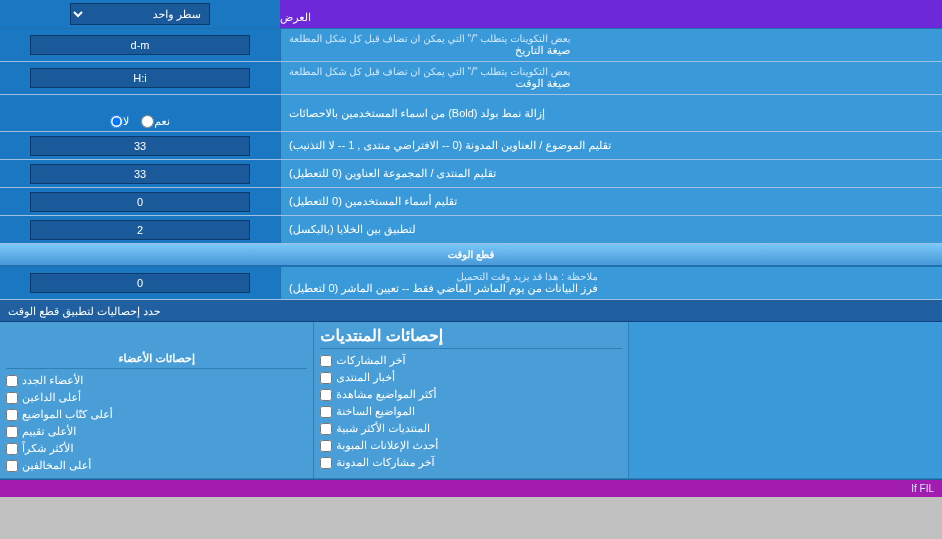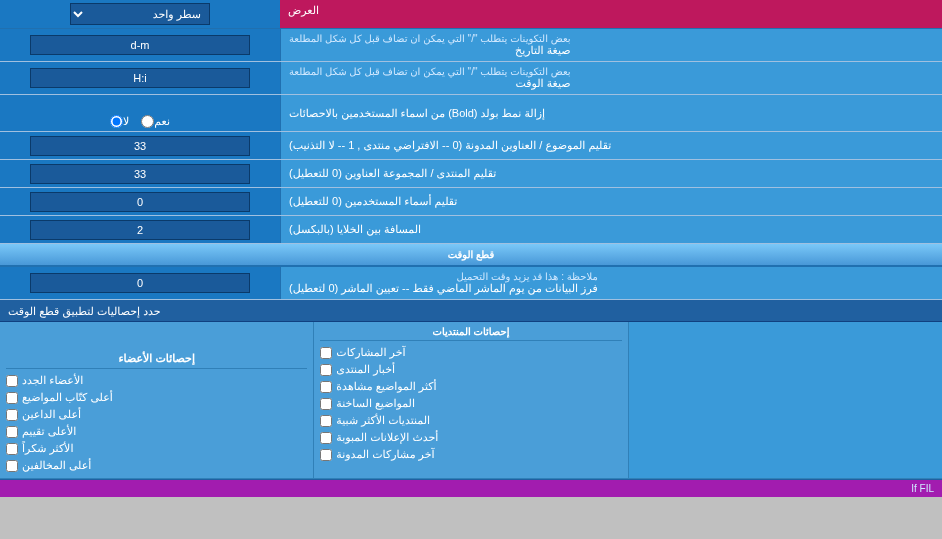--- a/index.html
+++ b/index.html
@@ -118,26 +118,26 @@
       height: 12px;
     }
     .top-header-row {
       display: flex;
       background: #1a78c2;
       border-bottom: 1px solid #2070b0;
       min-height: 28px;
     }
     .top-header-left {
       flex: 1;
-      background: #be185d;
-      color: white;
-      display: flex;
-      align-items: flex-start;
+      background: #6d28d9;
+      color: white;
+      display: flex;
+      align-items: flex-end;
       justify-content: flex-end;
-      padding: 4px 8px;
+      padding: 4px 0;
       font-size: 11px;
     }
     .top-header-right {
       width: 280px;
       background: #1a78c2;
       display: flex;
       align-items: center;
       justify-content: center;
       padding: 3px 6px;
     }
@@ -234,21 +234,21 @@
     <div class="label-cell">
       <span>تقليم أسماء المستخدمين (0 للتعطيل)</span>
     </div>
     <div class="input-cell">
       <input class="input-field" type="text" value="0" style="">
     </div>
   </div>
 
   <div class="row">
     <div class="label-cell">
-      <span>المسافة بين الخلايا (بالبكسل)</span>
+      <span>لتطبيق بين الخلايا (بالبكسل)</span>
     </div>
     <div class="input-cell">
       <input class="input-field" type="text" value="2" style="">
     </div>
   </div>
 
   <div class="full-width-row">
     <span>قطع الوقت</span>
   </div>
 
@@ -267,21 +267,21 @@
   <div class="checkboxes-header">
     <span>حدد إحصاليات لتطبيق قطع الوقت</span>
   </div>
 
   <div class="checkboxes-grid">
 
     <div class="checkbox-column" style="flex:1;background:#3a9ad9;">
     </div>
 
     <div class="checkbox-column" style="background:#4a9ed8;border-left:1px solid #3080b8;">
-      <div style="color:white;font-size:10px;font-weight:bold;text-align:center;padding-bottom:3px;border-bottom:1px solid #3080b8;margin-bottom:3px;">
+      <div style="color:white;font-size:16px;font-weight:bold;text-align:left;padding-bottom:3px;border-bottom:1px solid #3080b8;margin-bottom:3px;">
         <span>إحصائات المنتديات</span>
       </div>
       <div class="checkbox-item">
         <span>آخر المشاركات</span>
         <input type="checkbox" style="">
       </div>
       <div class="checkbox-item">
         <span>أخبار المنتدى</span>
         <input type="checkbox" style="">
       </div>
@@ -309,25 +309,25 @@
 
     <div class="checkbox-column" style="background:#4a9ed8;">
       <div style="color:white;font-size:11px;font-weight:bold;text-align:center;padding-bottom:3px;border-bottom:1px solid #3080b8;margin-bottom:3px;margin-top:26px;">
         <span>إحصائات الأعضاء</span>
       </div>
       <div class="checkbox-item">
         <span>الأعضاء الجدد</span>
         <input type="checkbox" style="">
       </div>
       <div class="checkbox-item">
+        <span>أعلى الداعين</span>
+        <input type="checkbox" style="">
+      </div>
+      <div class="checkbox-item">
         <span>أعلى كتّاب المواضيع</span>
-        <input type="checkbox" style="">
-      </div>
-      <div class="checkbox-item">
-        <span>أعلى الداعين</span>
         <input type="checkbox" style="">
       </div>
       <div class="checkbox-item">
         <span>الأعلى تقييم</span>
         <input type="checkbox" style="">
       </div>
       <div class="checkbox-item">
         <span>الأكثر شكراً</span>
         <input type="checkbox" style="">
       </div>

